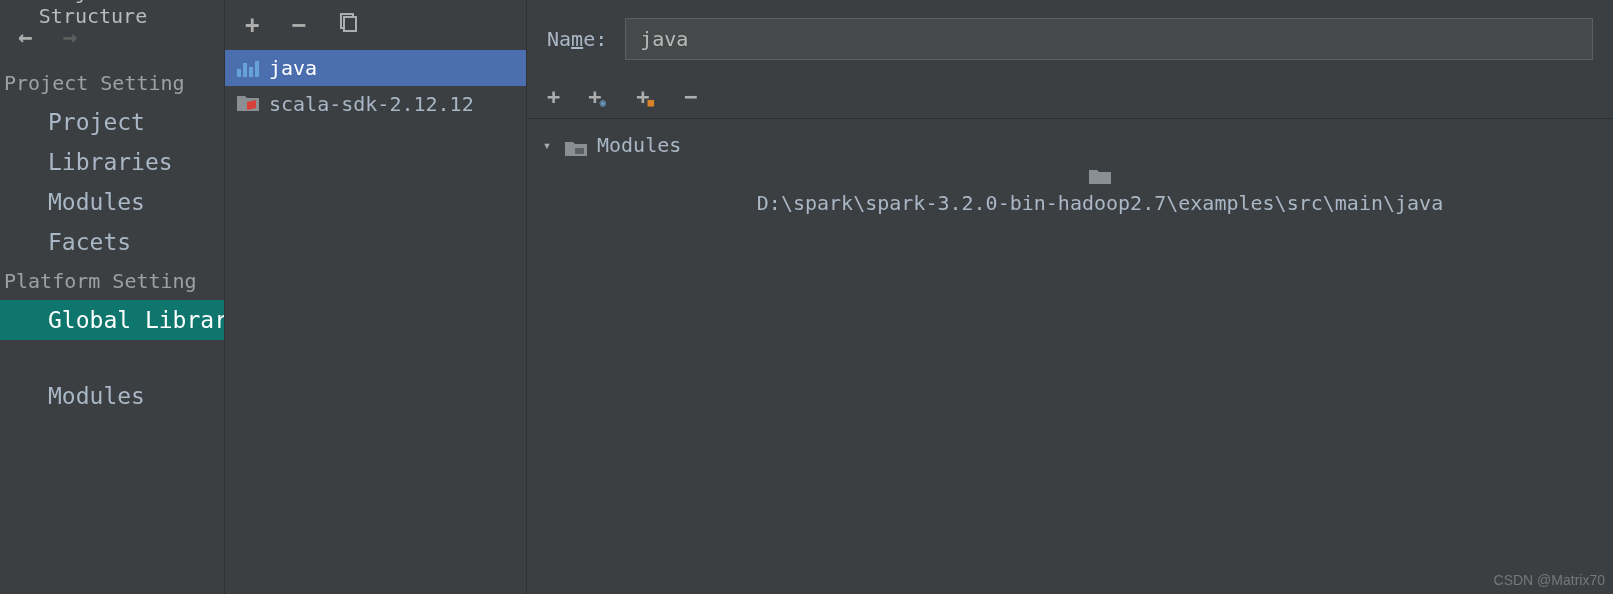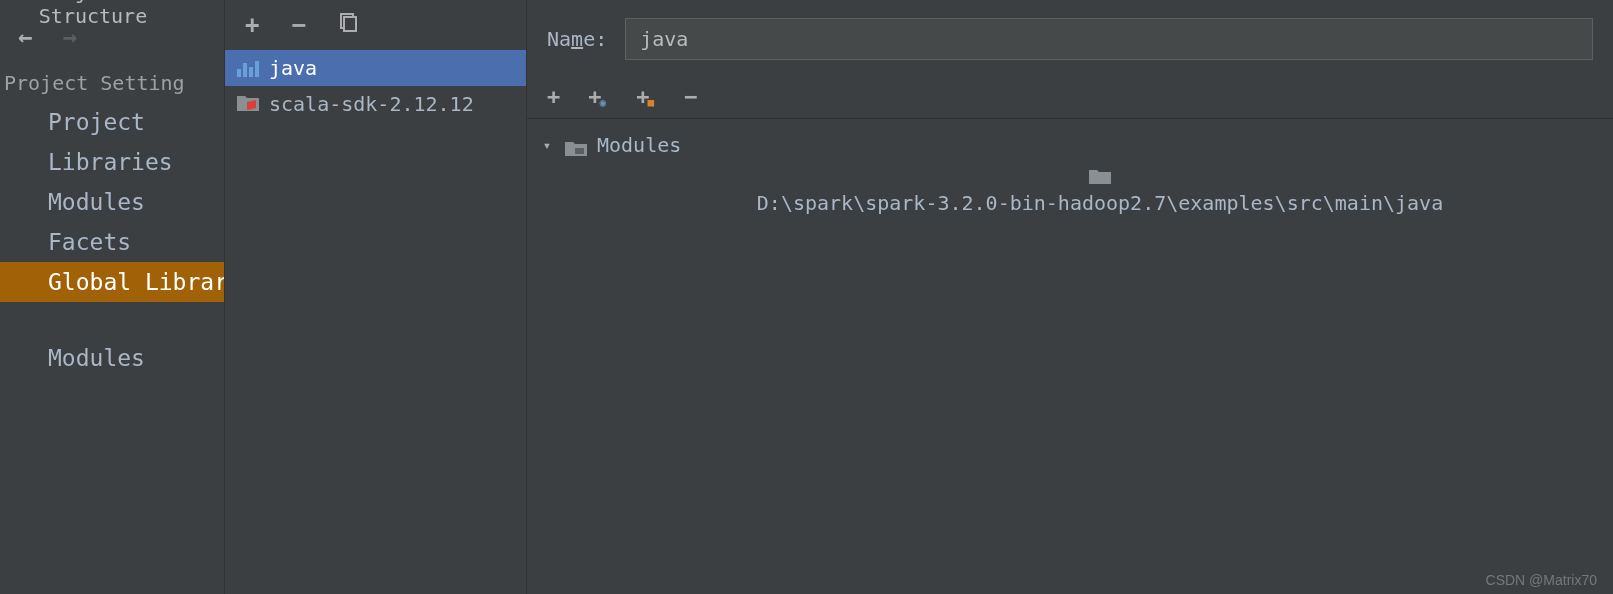--- a/index.html
+++ b/index.html
@@ -66,21 +66,21 @@
     }
     .menu-item {
       padding: 7px 4px 7px 48px;
       color: #a9b7c6;
       font-size: 23px;
       cursor: pointer;
       white-space: nowrap;
       overflow: hidden;
     }
     .menu-item.selected {
-      background: #a16207;
+      background: #0f766e;
       color: #ffffff;
     }
     .middle-panel {
       width: 302px;
       background: #3c3f41;
       border-right: 1px solid #323232;
       display: flex;
       flex-direction: column;
     }
     .middle-toolbar {
@@ -208,21 +208,21 @@
       height: 16px;
       display: inline-block;
     }
     .tree-child {
       padding-left: 60px;
       flex-direction: column;
     }
     .watermark {
       position: absolute;
       bottom: 6px;
-      right: 16px;
+      right: 8px;
       color: #777;
       font-size: 14px;
       font-family: Arial, sans-serif;
     }
     .underline-m {
       text-decoration: underline;
     }
   </style>
 </head>
 <body>
@@ -236,20 +236,21 @@
     </div>
     <div class="nav-arrows">
       <span class="arrow">←</span>
       <span class="arrow forward">→</span>
     </div>
     <div class="section-header">Project Setting</div>
     <div class="menu-item">Project</div>
     <div class="menu-item">Libraries</div>
     <div class="menu-item">Modules</div>
     <div class="menu-item">Facets</div>
+    <div class="section-header">Platform Setting</div>
     <div class="menu-item selected">Global Librar</div>
     <div style="height:36px"></div>
     <div class="menu-item">Modules</div>
   </div>
 
   <div class="middle-panel">
     <div class="middle-toolbar">
       <span class="toolbar-icon">+</span>
       <span class="toolbar-icon">−</span>
       <span class="toolbar-icon">

